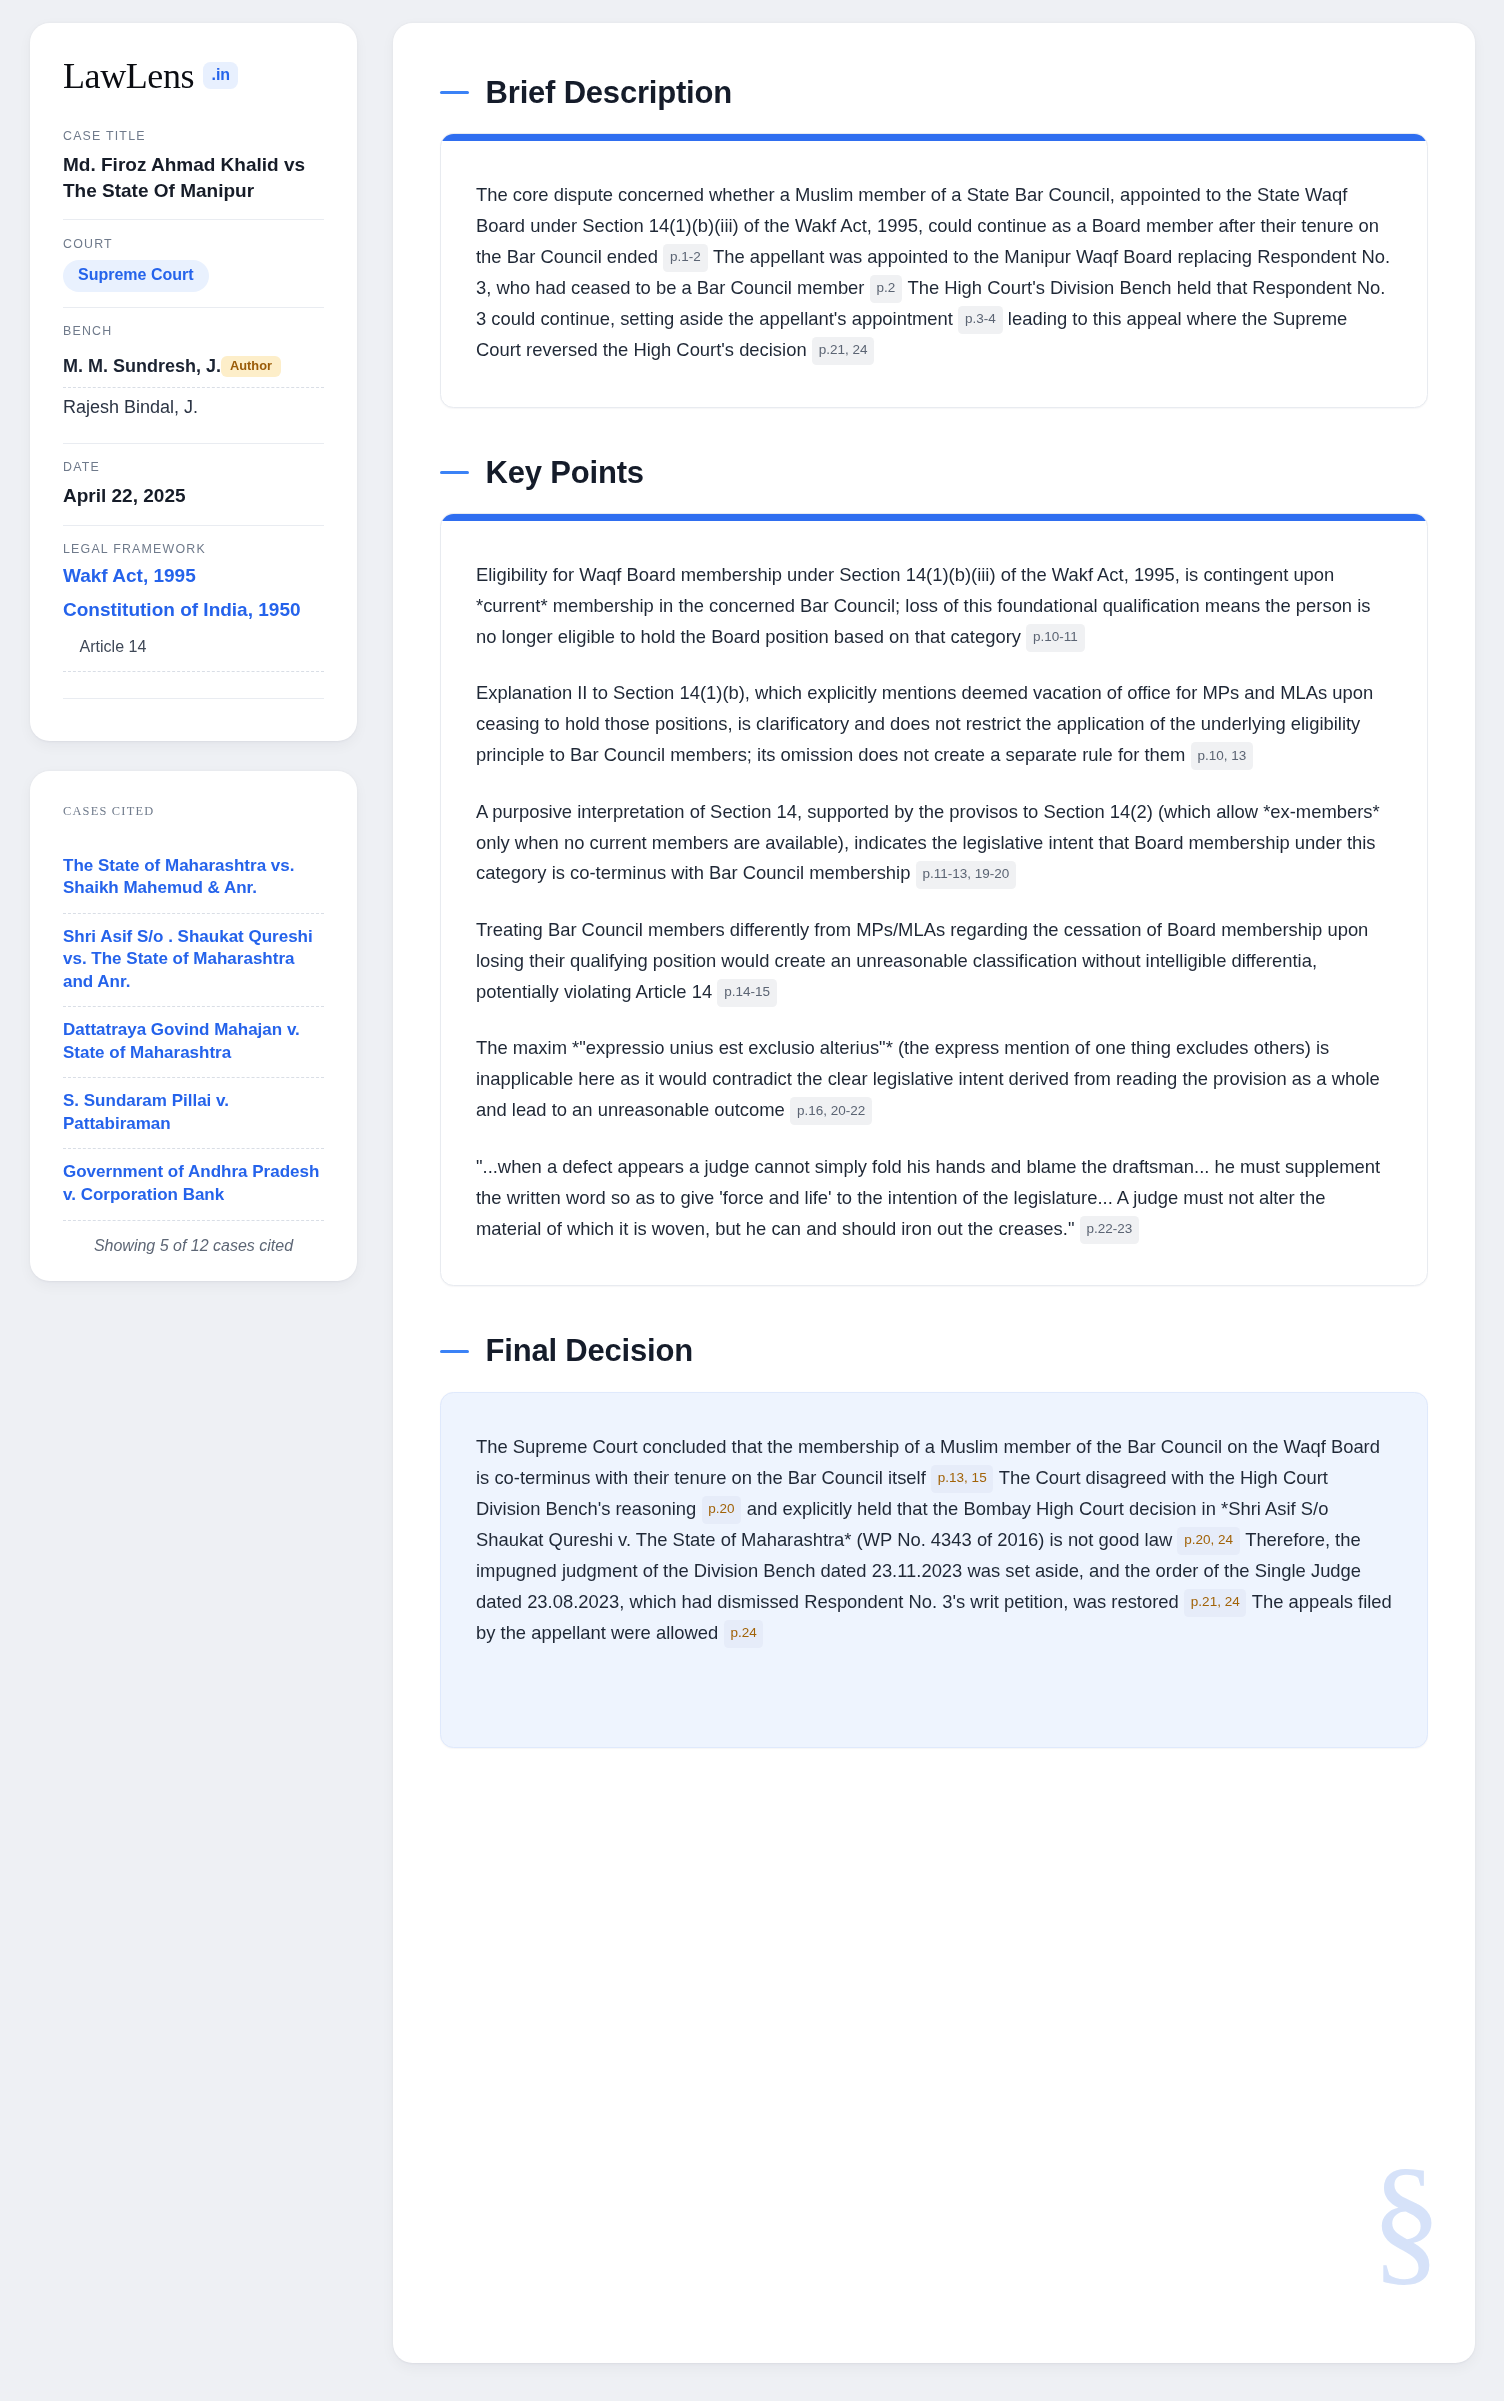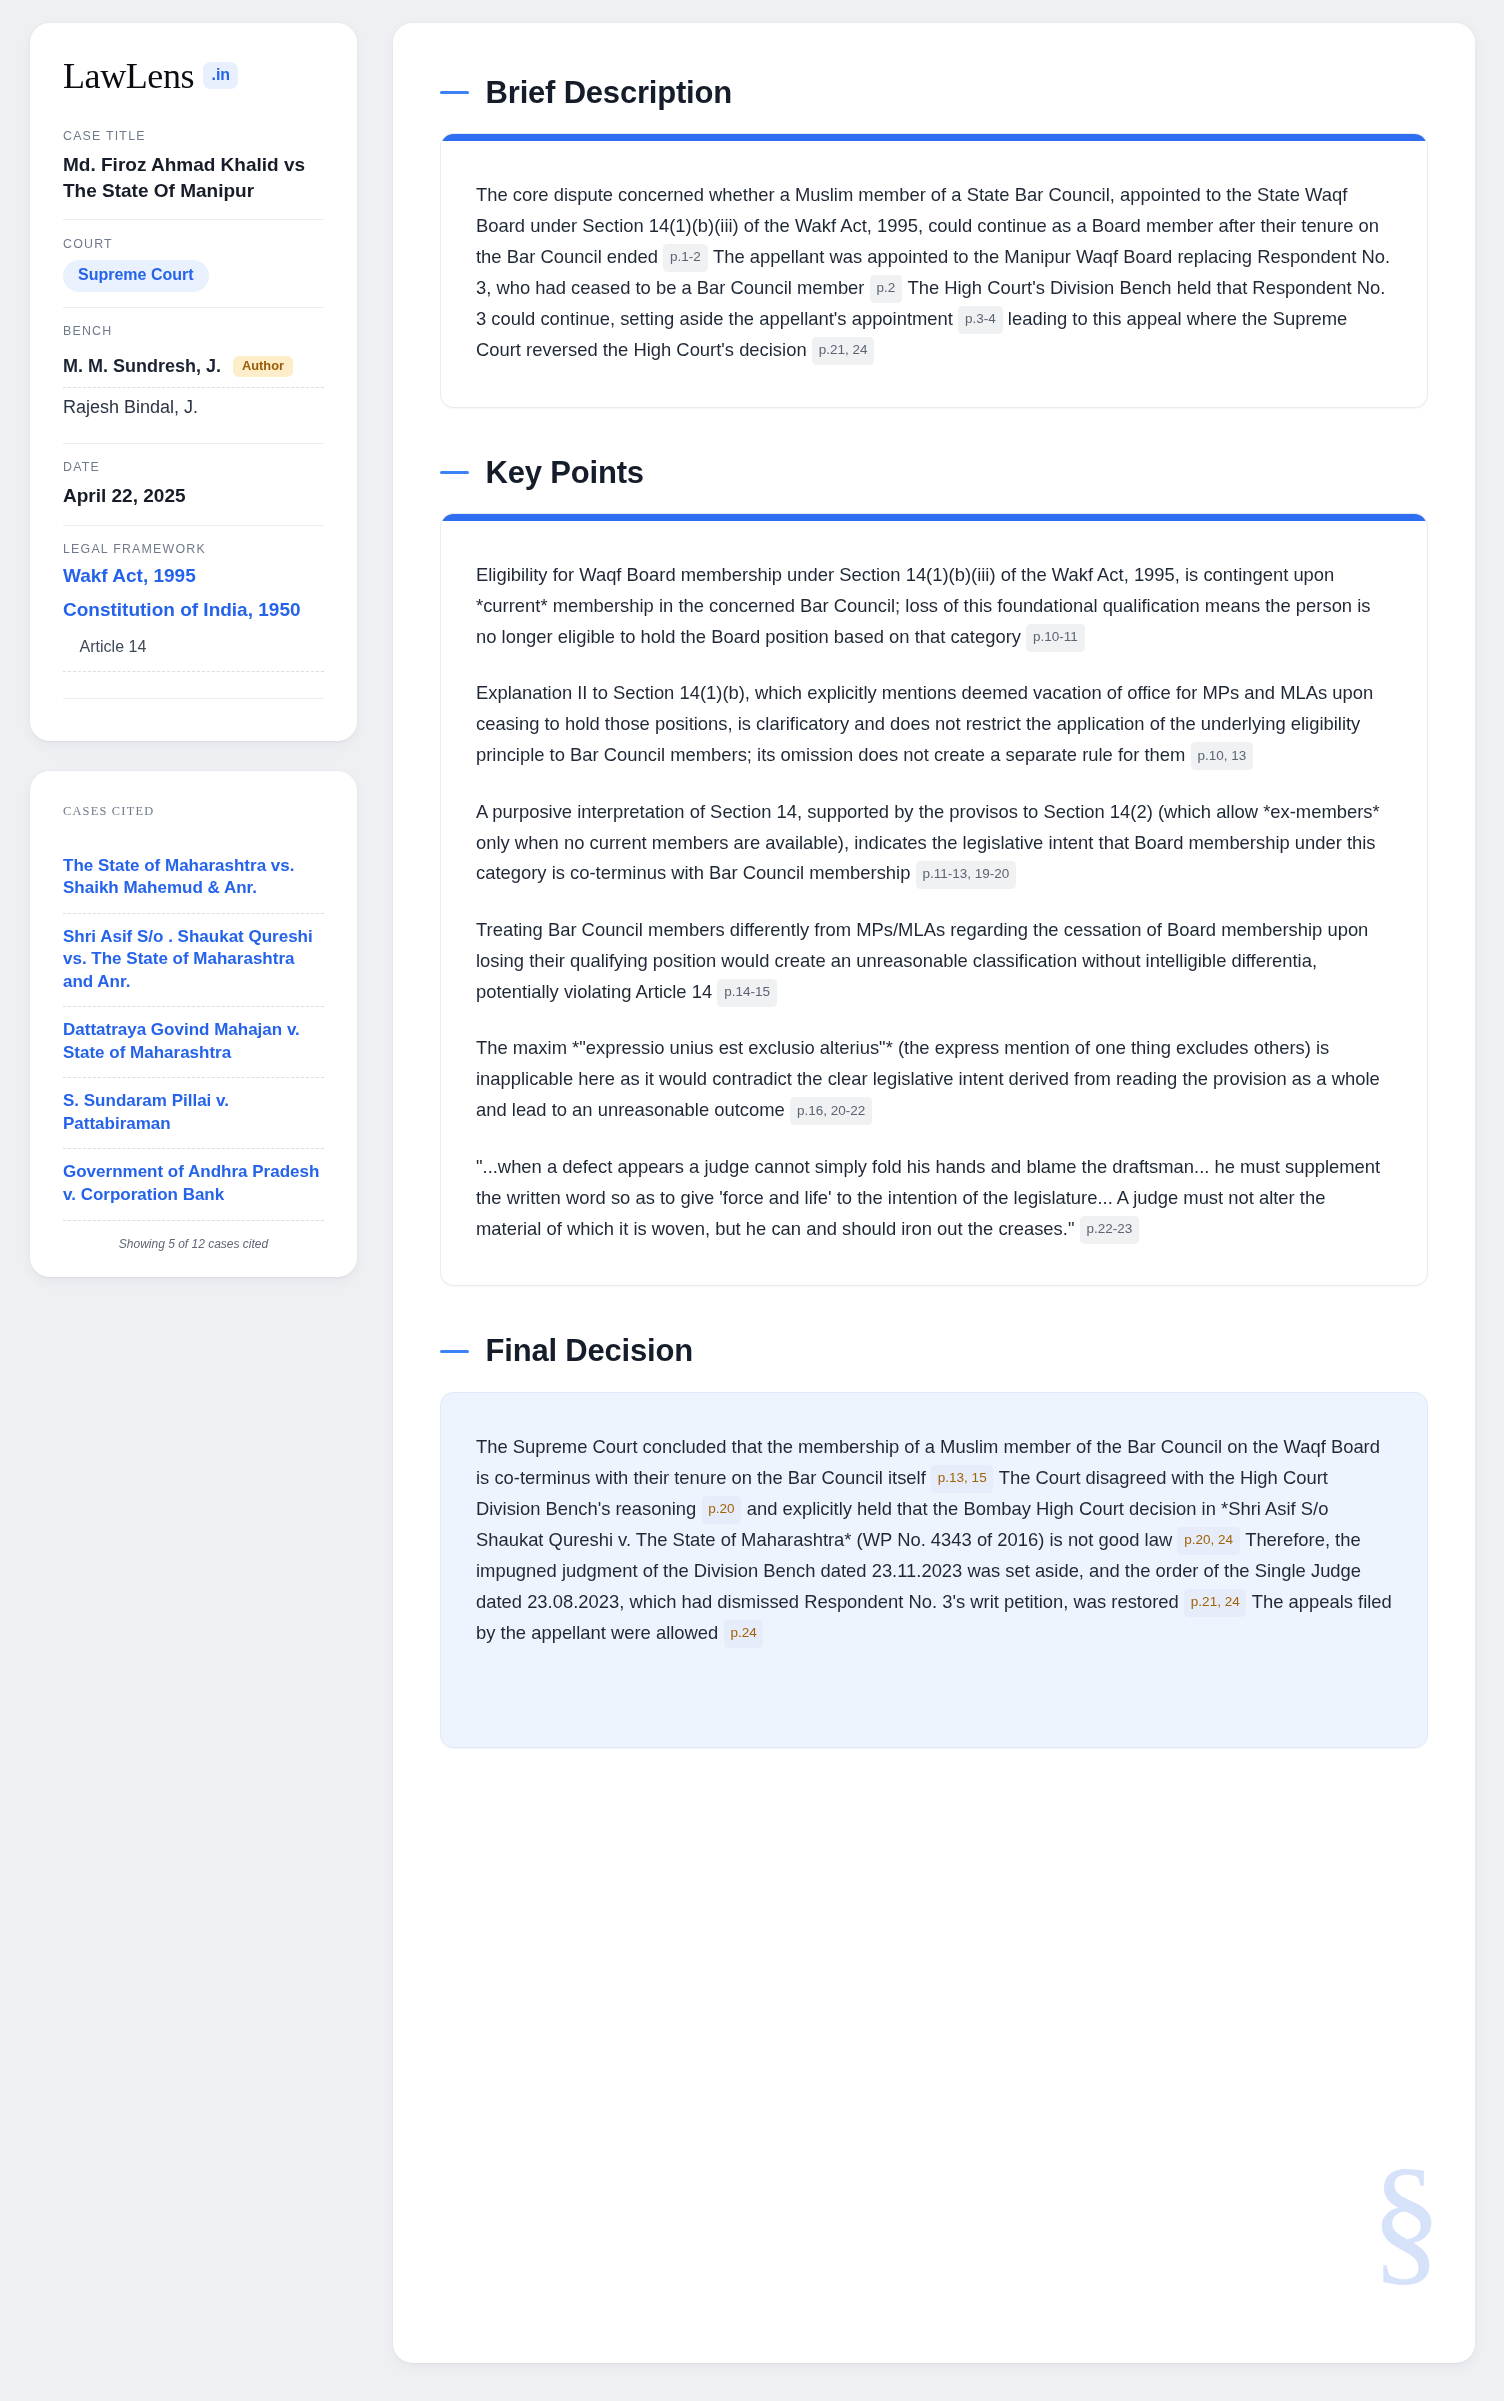--- a/index.html
+++ b/index.html
@@ -84,21 +84,20 @@
     font-size: 16px;
     font-weight: 700;
     padding: 6.8px 15px 7.5px 15px;
     border-radius: 752px;
     line-height: 1.1;
   }
 
   .judge-row {
     display: flex;
     align-items: center;
-    gap: 12px;
     padding: 9px 0 9.8px 0;
   }
   .judge-row + .judge-row { border-top: 0.8px dashed #d9dee6; }
   .judge-row:first-child { padding-top: 0; }
   .judge-name { font-size: 18px; font-weight: 700; color: #1b2332; }
   .judge-name.secondary { font-weight: 400; color: #2b3444; }
   .badge-author {
     background: #fdeec9;
     color: #9a5b08;
     font-size: 12.8px;
@@ -143,21 +142,21 @@
     font-size: 17px;
     font-weight: 700;
     color: #2563eb;
     line-height: 1.33;
     padding: 12px 0 12.8px 0;
     border-bottom: 0.8px dashed #d9dee6;
   }
   .case-item:first-of-type { padding-top: 1.5px; }
   .cases-footnote {
     text-align: center;
-    font-size: 12px;
+    font-size: 16px;
     font-style: italic;
     color: #5d6675;
     padding-top: 16.6px;
   }
 
   
   .main {
     flex: 1 1 auto;
     background: #ffffff;
     border-radius: 19.6px;

